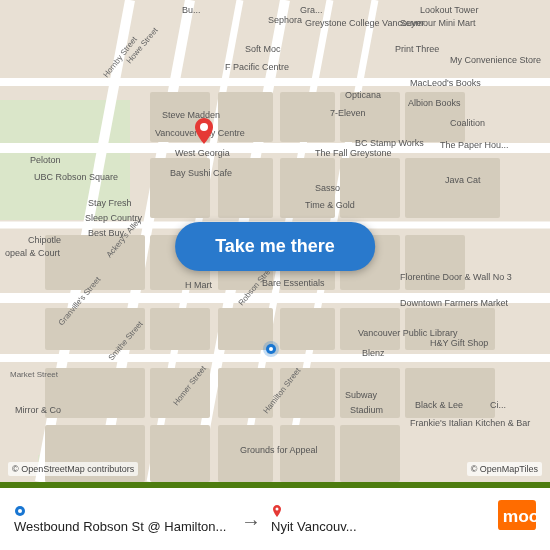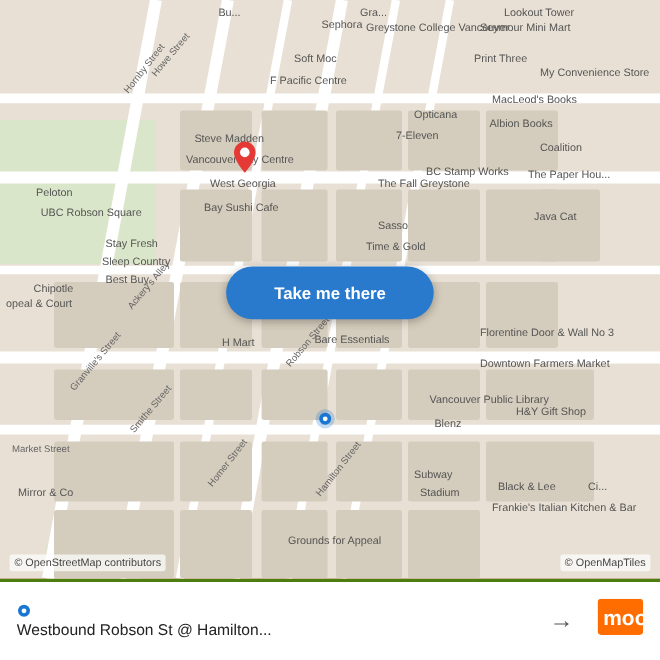--- a/index.html
+++ b/index.html
@@ -27,21 +27,21 @@
     #take-me-there-btn {
       position: absolute;
       top: 222px;
       left: 50%;
       transform: translateX(-50%);
       background: #2979cc;
       color: white;
       border: none;
       border-radius: 24px;
       padding: 14px 40px;
-      font-size: 14px;
+      font-size: 18px;
       font-weight: bold;
       cursor: pointer;
       white-space: nowrap;
       z-index: 10;
       box-shadow: 0 2px 8px rgba(0,0,0,0.3);
     }
 
     
     #location-pin {
       position: absolute;
@@ -89,21 +89,21 @@
     }
 
     
     #bottom-bar {
       height: 68px;
       background: #fff;
       display: flex;
       align-items: center;
       justify-content: space-between;
       padding: 0 14px;
-      border-top: 3px solid #4d7c0f;
+      border-top: 6px solid #4d7c0f;
     }
 
     #from-to-container {
       display: flex;
       align-items: center;
       flex: 1;
       overflow: hidden;
     }
 
     #from-section {
@@ -339,20 +339,29 @@
           <svg width="12" height="12" viewBox="0 0 12 12" style="vertical-align:middle;margin-right:3px;">
             <circle cx="6" cy="6" r="5" fill="#1976D2"></circle>
             <circle cx="6" cy="6" r="2" fill="#fff"></circle>
           </svg>
         </div>
         <div id="from-value">Westbound Robson St @ Hamilton...</div>
       </div>
 
       <div id="arrow-icon">→</div>
 
+      <div id="to-section">
+        <div id="to-label">
+          <svg width="12" height="12" viewBox="0 0 12 12" style="vertical-align:middle;margin-right:3px;">
+            <path d="M6 0C3.79 0 2 1.79 2 4c0 3 4 8 4 8s4-5 4-8c0-2.21-1.79-4-4-4z" fill="#e53935"></path>
+            <circle cx="6" cy="4" r="1.5" fill="#fff"></circle>
+          </svg>
+        </div>
+        <div id="to-value">Nyit Vancouv...</div>
+      </div>
     </div>
 
     <div id="moovit-logo">
       <svg id="moovit-logo-icon" viewBox="0 0 48 48" xmlns="http://www.w3.org/2000/svg" width="48" height="38">
 
         <rect x="0" y="0" width="48" height="38" rx="4" fill="#ff6c00"></rect>
         <text x="6" y="28" font-family="Arial" font-weight="bold" font-size="22" fill="white">moovit</text>
       </svg>
     </div>
   </div>

